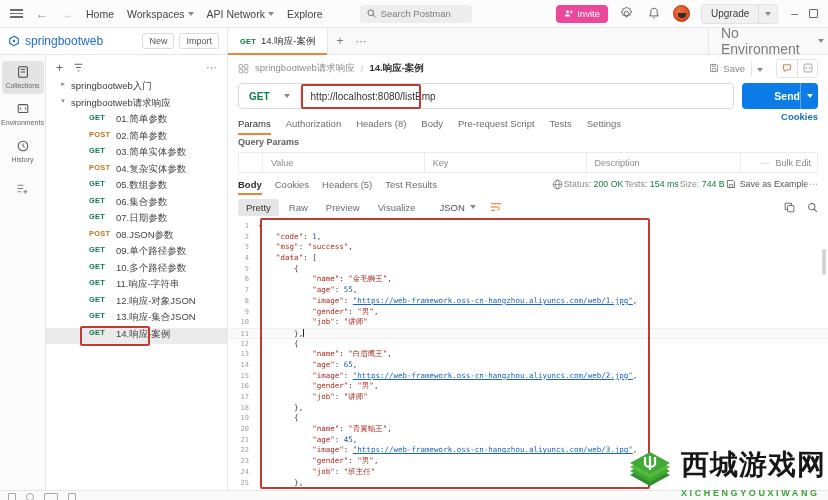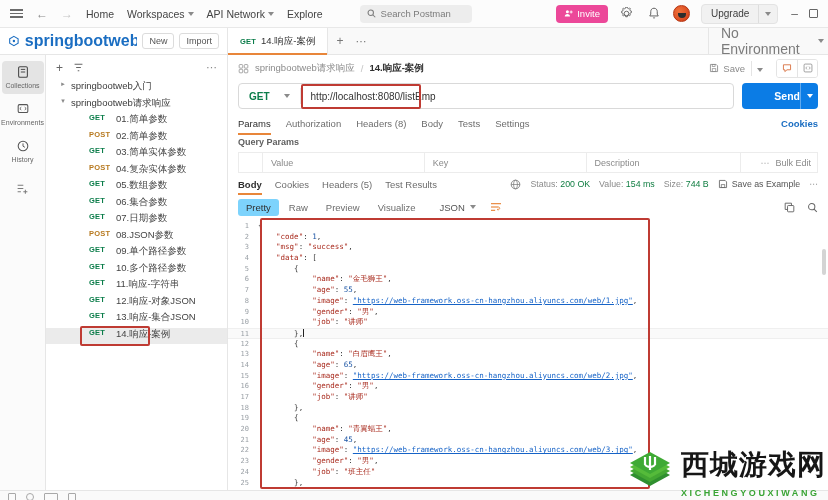--- a/index.html
+++ b/index.html
@@ -30,21 +30,21 @@
   .upgrade-btn { background:#f1f1f1; border:1px solid #e3e3e3; border-radius:4px; height:20px;
                  display:flex; align-items:center; font-size:10px; color:#3d3d3d; cursor:pointer; }
   .upgrade-btn .lbl { padding:0 9px; }
   .upgrade-btn .dd { padding:0 6px; border-left:1px solid #ddd; height:100%; display:flex; align-items:center; }
   .win-min { color:#666; font-size:12px; margin-left:2px; }
   .win-max { width:9px; height:9px; border:1px solid #666; border-radius:1px; }
 
   
   .subbar { height:27px; display:flex; align-items:stretch; border-bottom:1px solid #e6e6e6; background:#fff; }
   .ws-zone { width:228px; display:flex; align-items:center; padding:0 8px; gap:5px; border-right:1px solid #e6e6e6; }
-  .ws-name { color:#1b6ec2; font-size:16px; font-weight:bold; white-space:nowrap; overflow:hidden; }
+  .ws-name { color:#1b6ec2; font-size:12px; font-weight:normal; white-space:nowrap; overflow:hidden; }
   .ws-btn { margin-left:auto; border:1px solid #dcdcdc; background:#fff; border-radius:3px; font-size:9px;
             color:#555; padding:2px 6px; cursor:pointer; white-space:nowrap; }
   .ws-btn + .ws-btn { margin-left:0; }
   .tabstrip { flex:1; display:flex; align-items:stretch; background:#f9f9f9; }
   .req-tab { background:#fff; border-right:1px solid #e6e6e6; display:flex; align-items:center; gap:5px;
              padding:0 12px; font-size:9.5px; position:relative; cursor:pointer; }
   .req-tab::after { content:""; position:absolute; left:0; right:0; bottom:-1px; height:2px; background:#e8863a; }
   .m-get { color:#0b7d4a; font-size:7.5px; font-weight:bold; letter-spacing:.2px; }
   .m-post { color:#b7791f; font-size:7.5px; font-weight:bold; letter-spacing:.2px; }
   .tab-plus { display:flex; align-items:center; padding:0 8px; color:#777; font-size:12px; cursor:pointer; }
@@ -95,49 +95,49 @@
   .method-sel .m { color:#0b7d4a; font-weight:bold; font-size:10px; }
   .url-input { flex:1; border:none; outline:none; font-size:10px; color:#333; padding:0 10px;
                border-left:1px solid #e4e4e4; height:16px; font-family:"Liberation Sans",sans-serif; background:transparent; }
   .send-btn { width:76px; height:26px; background:#0b7ce5; border:none; border-radius:4px; color:#fff;
               font-size:10.5px; font-weight:bold; display:flex; align-items:center; cursor:pointer; }
   .send-btn .lbl { flex:1; text-align:right; }
   .send-btn .dd { width:18px; border-left:1px solid rgba(255,255,255,.35); height:100%;
                   display:flex; align-items:center; justify-content:center; }
   .send-btn .chev { border-top-color:#fff; }
 
-  .reqtabs { height:24px; display:flex; align-items:center; padding:0 10px; gap:15px; font-size:9.5px; color:#6d6d6d; }
+  .reqtabs { height:24px; display:flex; padding:0 10px; gap:15px; font-size:9.5px; color:#6d6d6d; }
   .reqtab { cursor:pointer; position:relative; height:100%; display:flex; align-items:center; white-space:nowrap; }
   .reqtab.active { color:#2f2f2f; }
   .reqtab.active::after { content:""; position:absolute; left:0; right:0; bottom:0; height:2px; background:#e8863a; }
   .cookies-link { margin-left:auto; color:#1b6ec2; font-weight:bold; cursor:pointer; font-size:9.5px; }
 
   .qp-label { height:16px; padding:2px 10px 0; font-size:9px; font-weight:bold; color:#5f5f5f; }
 
   .param-head { height:21px; margin:1px 10px 0; border:1px solid #ececec; display:flex; align-items:center;
                 font-size:9px; color:#8a8a8a; }
   .ph-check { width:24px; border-right:1px solid #ececec; height:100%; }
   .ph-cell { flex:1; padding:0 8px; border-right:1px solid #ececec; height:100%; display:flex; align-items:center; }
   .ph-desc { flex:0.95; }
   .ph-tools { width:76px; display:flex; align-items:center; justify-content:flex-end; gap:6px; padding:0 6px; height:100%; }
   .ph-tools .dots { color:#999; }
 
   .resp-meta { height:22px; display:flex; align-items:center; padding:0 10px; gap:13px; font-size:9.5px; color:#6d6d6d; }
   .resp-tab { cursor:pointer; position:relative; height:100%; display:flex; align-items:center; }
   .resp-tab.active { color:#2f2f2f; font-weight:bold; }
   .resp-tab.active::after { content:""; position:absolute; left:0; right:0; bottom:0; height:2px; background:#e8863a; }
-  .meta-right { margin-left:auto; display:flex; align-items:center; gap:9px; font-size:8.8px; }
+  .meta-right { margin-left:auto; display:flex; align-items:center; gap:1px; font-size:8.8px; }
   .kv { white-space:nowrap; color:#8a8a8a; }
   .kv b { color:#0f7d41; font-weight:normal; }
   .save-ex { display:flex; align-items:flex-end; gap:4px; color:#555; cursor:pointer; }
   .meta-dots { color:#888; }
 
   .resp-toolbar { height:24px; display:flex; align-items:center; padding:0 10px; gap:2px; font-size:9.5px; color:#6d6d6d; }
   .view-chip { padding:3px 8px; border-radius:3px; cursor:pointer; }
-  .view-chip.active { background:#7dd3fc; color:#2f2f2f; }
+  .view-chip.active { background:#e5e5e5; color:#2f2f2f; }
   .json-dd { display:flex; align-items:center; gap:5px; margin-left:8px; padding:3px 6px; cursor:pointer; color:#555; }
   .wrap-ic { margin-left:6px; cursor:pointer; }
   .tb-right { margin-left:auto; display:flex; align-items:center; gap:12px; color:#666; }
 
   
   .code-area { flex:1; position:relative; overflow:hidden; padding-top:2px;
                font-family:"DejaVu Sans Mono","Liberation Mono",monospace; font-size:7.5px; }
   .code-line { display:flex; height:10.7px; line-height:10.7px; }
   .code-line.current { background:#fafafa; border-top:1px solid #efefef; border-bottom:1px solid #efefef; height:10.7px; }
   .ln { width:30px; text-align:right; padding-right:9px; color:#9aa0a6; font-size:7px; flex:none; }
@@ -425,20 +425,21 @@
               <span class="chev"></span>
             </span>
         </button>
       </div>
 
       <div class="reqtabs" id="reqtabs">
           <span class="reqtab active">Params</span>
           <span class="reqtab">Authorization</span>
           <span class="reqtab">Headers (8)</span>
           <span class="reqtab">Body</span>
+          <span class="reqtab">Pre-request Script</span>
           <span class="reqtab">Tests</span>
           <span class="reqtab">Settings</span>
           <span class="cookies-link">Cookies</span>
         </div>
 
       <div class="qp-label">Query Params</div>
 
       <div class="param-head">
         <div class="ph-check"></div>
         <div class="ph-cell">Value</div>
@@ -457,21 +458,21 @@
             <span class="resp-tab">Headers (5)</span>
             <span class="resp-tab">Test Results</span>
           </span>
         <div class="meta-right">
           <svg width="11" height="11" viewBox="0 0 14 14">
               <circle cx="7" cy="7" r="5.5" fill="none" stroke="#777" stroke-width="1.1"></circle>
               <ellipse cx="7" cy="7" rx="2.5" ry="5.5" fill="none" stroke="#777" stroke-width="0.9"></ellipse>
               <line x1="1.5" y1="7" x2="12.5" y2="7" stroke="#777" stroke-width="0.9"></line>
             </svg>
           <span class="kv"><span>Status:</span> <b>200 OK</b></span>
-          <span class="kv"><span>Value:</span> <b>154 ms</b></span>
+          <span class="kv"><span>Tests:</span> <b>154 ms</b></span>
           <span class="kv"><span>Size:</span> <b>744 B</b></span>
           <span class="save-ex">
             <svg width="10" height="10" viewBox="0 0 14 14">
                 <path d="M2 2h8l2 2v8H2z" fill="none" stroke="#666" stroke-width="1.2"></path>
                 <rect x="4.5" y="8" width="5" height="4" fill="none" stroke="#666" stroke-width="1"></rect>
               </svg>
             <span>Save as Example</span>
           </span>
           <span class="meta-dots">⋯</span>
         </div>

